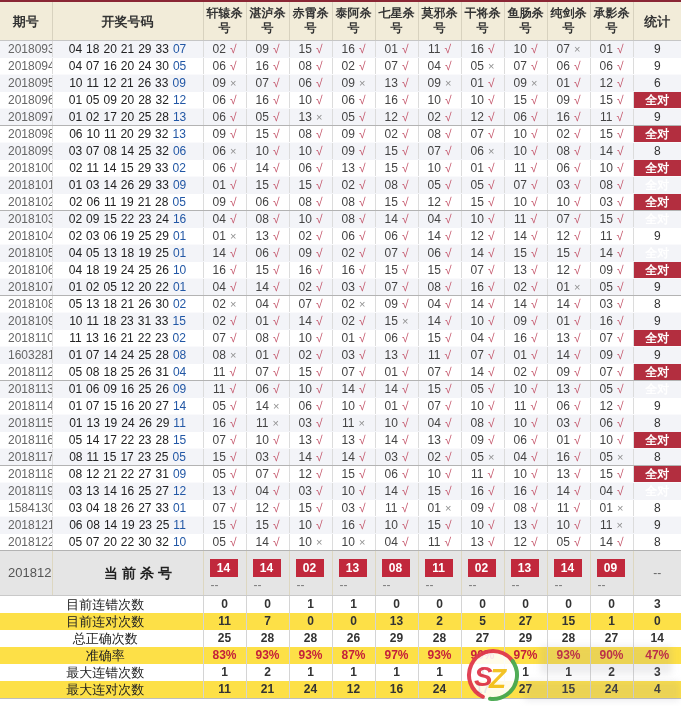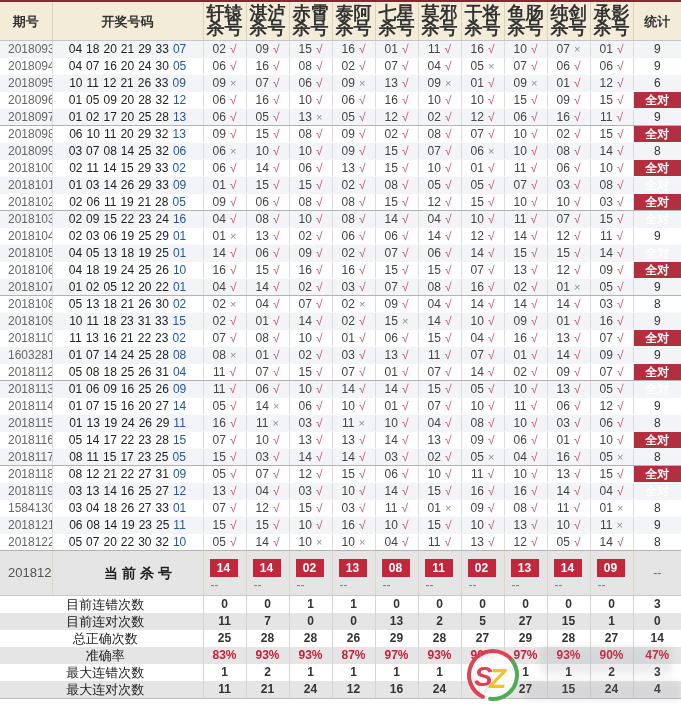--- a/index.html
+++ b/index.html
@@ -2,21 +2,21 @@
 <html><head>
 <meta charset="utf-8">
 <style>
   html,body{margin:0;padding:0;}
   body{
     width:681px;height:706px;overflow:hidden;position:relative;background:#fff;
     font-family:"Liberation Sans","DejaVu Sans",sans-serif;
   }
   table{border-collapse:collapse;table-layout:fixed;width:681px;border-top:2px solid #8a2634;}
   th{
-    background:#f2ecd9;color:#333;font-size:18px;font-weight:bold;
+    background:#f2ecd9;color:#333;font-size:12px;font-weight:bold;
     height:36px;line-height:15px;padding:1px 2px;text-align:center;vertical-align:middle;
     border-left:1px solid #d8d2bf;border-bottom:1px solid #c6c6c6;
   }
   th:first-child{border-left:none;}
   th.wide{font-size:13px;}
   td{
     text-align:center;font-size:12px;color:#444;height:16px;line-height:16px;
     padding:0;white-space:nowrap;overflow:hidden;border-left:1px solid #dcdcdc;
   }
   td:first-child{border-left:none;padding-left:8px;}
@@ -42,21 +42,21 @@
   tr.current td.clabel{font-weight:bold;font-size:14px;color:#222;letter-spacing:4px;padding-left:25px;}
   .badge{
     width:28px;height:18px;line-height:18px;margin:5px 0 2px 6px;
     background:#c1283c;color:#fff;font-weight:bold;font-size:12px;text-align:center;
   }
   .dash{color:#7c7c7c;text-align:left;margin-left:7px;line-height:13px;font-size:12px;}
   td.cstat{color:#666;}
   
   tr.summary td{height:17px;line-height:17px;background:#fff;border-left:1px solid #d4d4d4;}
   tr.summary td:first-child{border-left:none;}
-  tr.summary.sstripe td{background:#e5e5e5;margin-left:15px;}
+  tr.summary.sstripe td{background:#fde047;margin-left:15px;}
   tr.summary:last-child td{border-bottom:1px solid #bdbdbd;}
   td.sum-label{font-size:13px;color:#222;}
   td.sum-val{font-weight:bold;color:#333;}
   td.sum-val.red,td.sum-stat.red{color:#c5203a;}
   td.sum-stat{font-weight:bold;color:#333;}
   
   .watermark{position:absolute;left:466px;top:644px;width:54px;height:62px;opacity:.95;pointer-events:none;}
   .wm-bar{position:absolute;pointer-events:none;background:rgba(140,145,155,.16);filter:blur(3px);border-radius:4px;}
   .wm-bar.b1{left:540px;top:646px;width:132px;height:28px;}
   .wm-bar.b2{left:524px;top:681px;width:156px;height:20px;}

